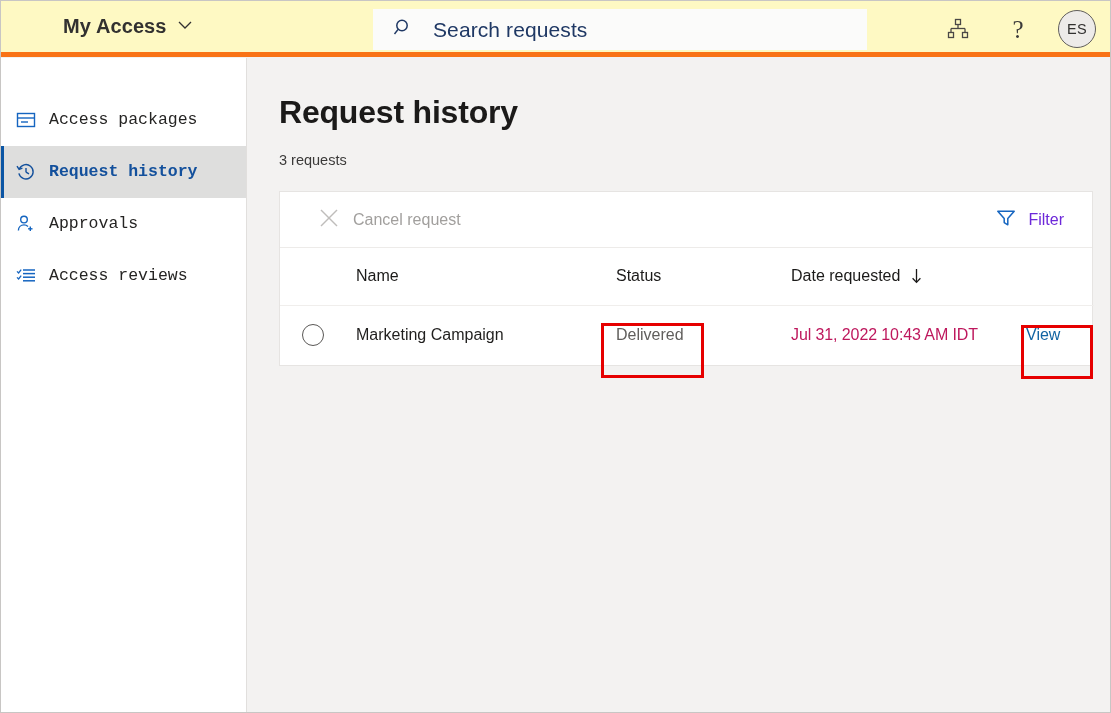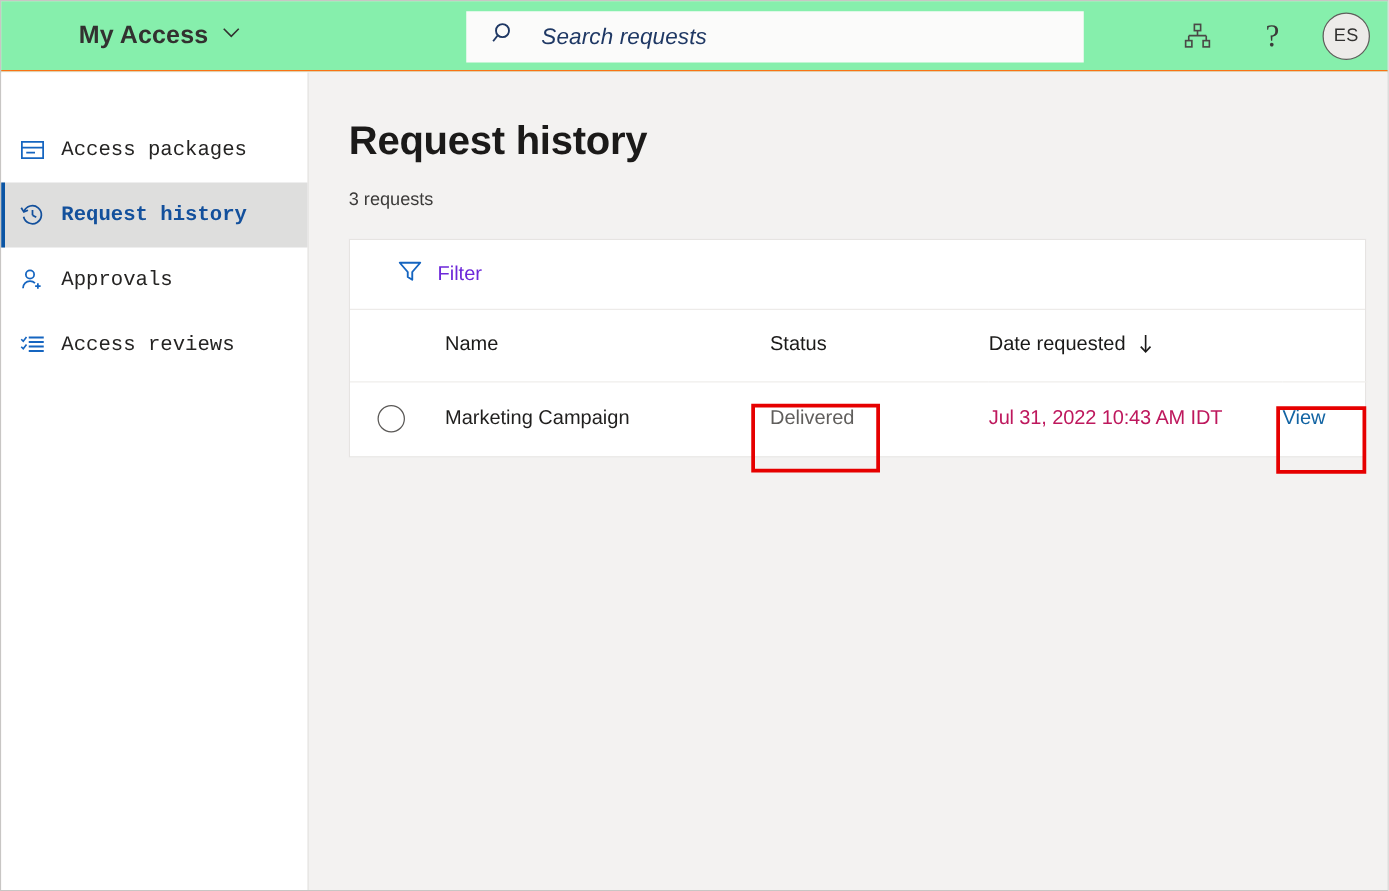--- a/index.html
+++ b/index.html
@@ -13,22 +13,22 @@
     position: relative;
     width: 1111px; height: 713px;
     border: 1px solid #c8c6c4;
     background: #f3f2f1;
   }
 
   
   .header {
     position: absolute; left: 0; top: 0;
     width: 1109px; height: 56px;
-    background: #86efac;
-    border-bottom: 1px solid #f97316;
+    background: #fef9c3;
+    border-bottom: 5px solid #f97316;
     display: flex; align-items: center;
   }
   .brand {
     display: flex; align-items: center; gap: 10px;
     margin-left: 62px;
     color: #323130;
     font-size: 20px;
     font-weight: 600;
     letter-spacing: .1px;
     cursor: pointer;
@@ -38,24 +38,23 @@
   .searchwrap {
     position: absolute; left: 372px; top: 8px;
     width: 494px; height: 41px;
     background: #fbfbfa;
     display: flex; align-items: center;
     cursor: text;
   }
   .search-icon { margin-left: 19px; display: block; }
   .search-placeholder {
     margin-left: 19px;
-    font-size: 18px;
+    font-size: 21px;
     color: #1f3864;
     letter-spacing: .1px;
-    font-style: italic;
   }
 
   .hdr-right {
     position: absolute; right: 14px; top: 0;
     height: 56px; display: flex; align-items: center; gap: 20px;
   }
   .hdr-btn {
     width: 40px; height: 40px;
     display: flex; align-items: center; justify-content: center;
     cursor: pointer;
@@ -280,20 +279,29 @@
   </div>
 
   <div class="main">
 
     <div class="page-title">Request history</div>
     <div class="page-sub">3 requests</div>
 
     <div class="card">
 
       <div class="cmdbar">
+        <div class="cmd-left">
+          <span>
+            <svg width="22" height="22" viewBox="0 0 22 22">
+              <line x1="3" y1="3" x2="19" y2="19" stroke="#bfbdbb" stroke-width="1.5"></line>
+              <line x1="19" y1="3" x2="3" y2="19" stroke="#bfbdbb" stroke-width="1.5"></line>
+            </svg>
+          </span>
+          <span class="cmd-label-disabled">Cancel request</span>
+        </div>
         <div class="cmd-right">
           <span>
             <svg width="20" height="20" viewBox="0 0 20 20">
               <path d="M1.8 3.2h16.4l-6.4 7.4v6.2l-3.6-2.2v-4z" fill="none" stroke="#1565c0" stroke-width="1.5" stroke-linejoin="round"></path>
             </svg>
           </span>
           <span class="cmd-label">Filter</span>
         </div>
       </div>
 

